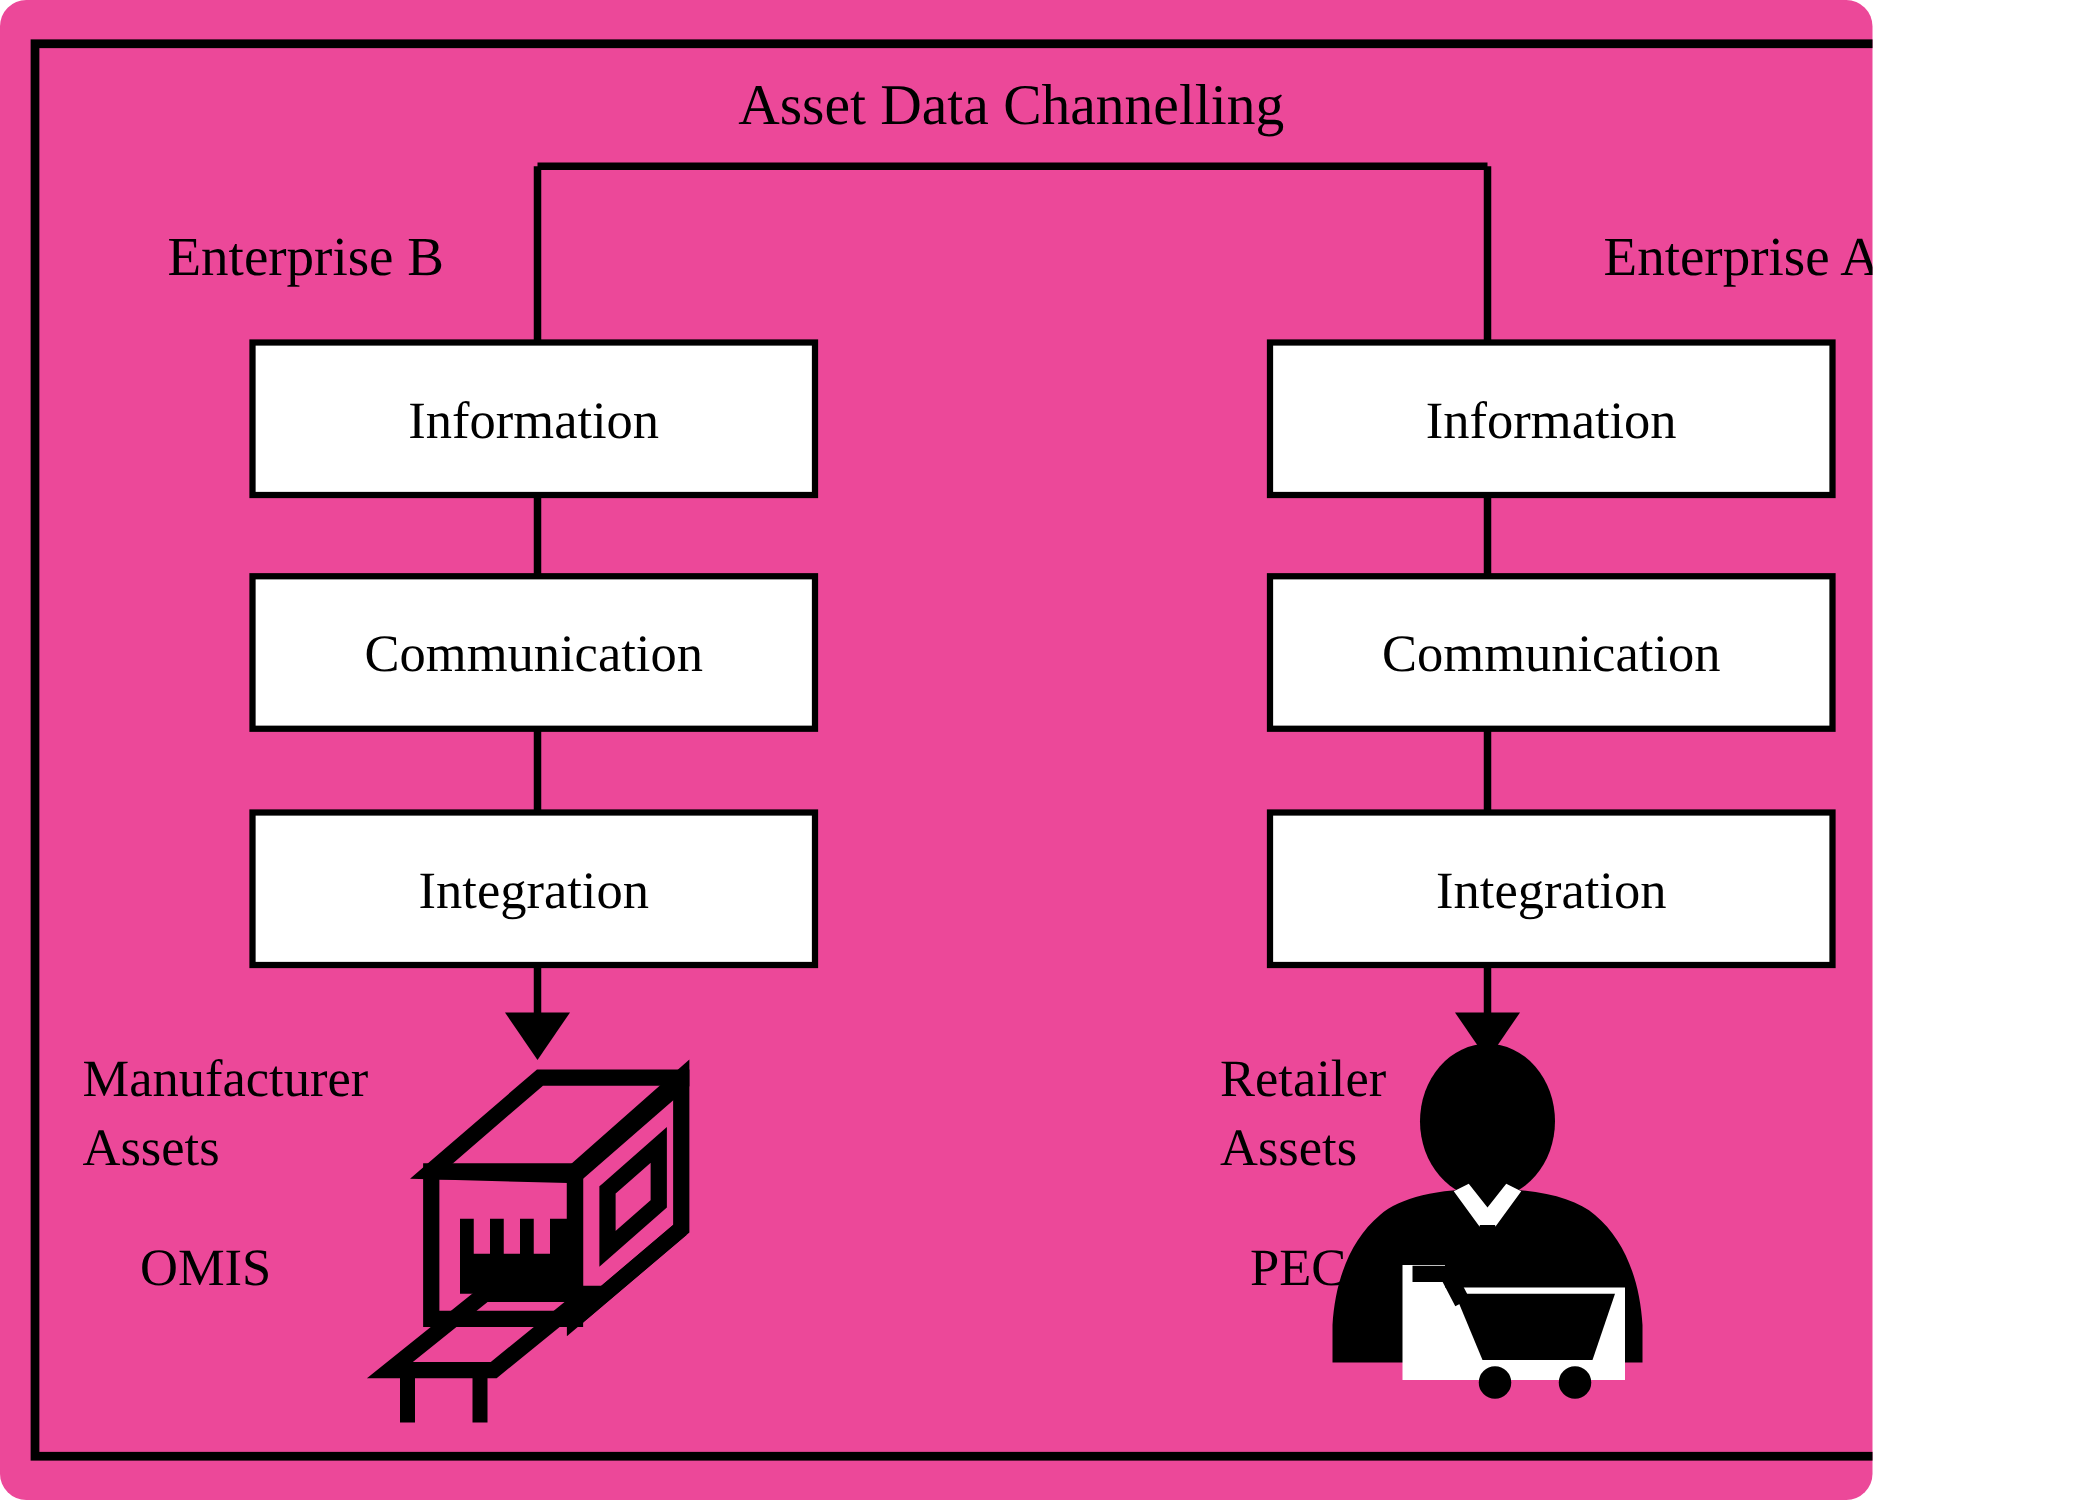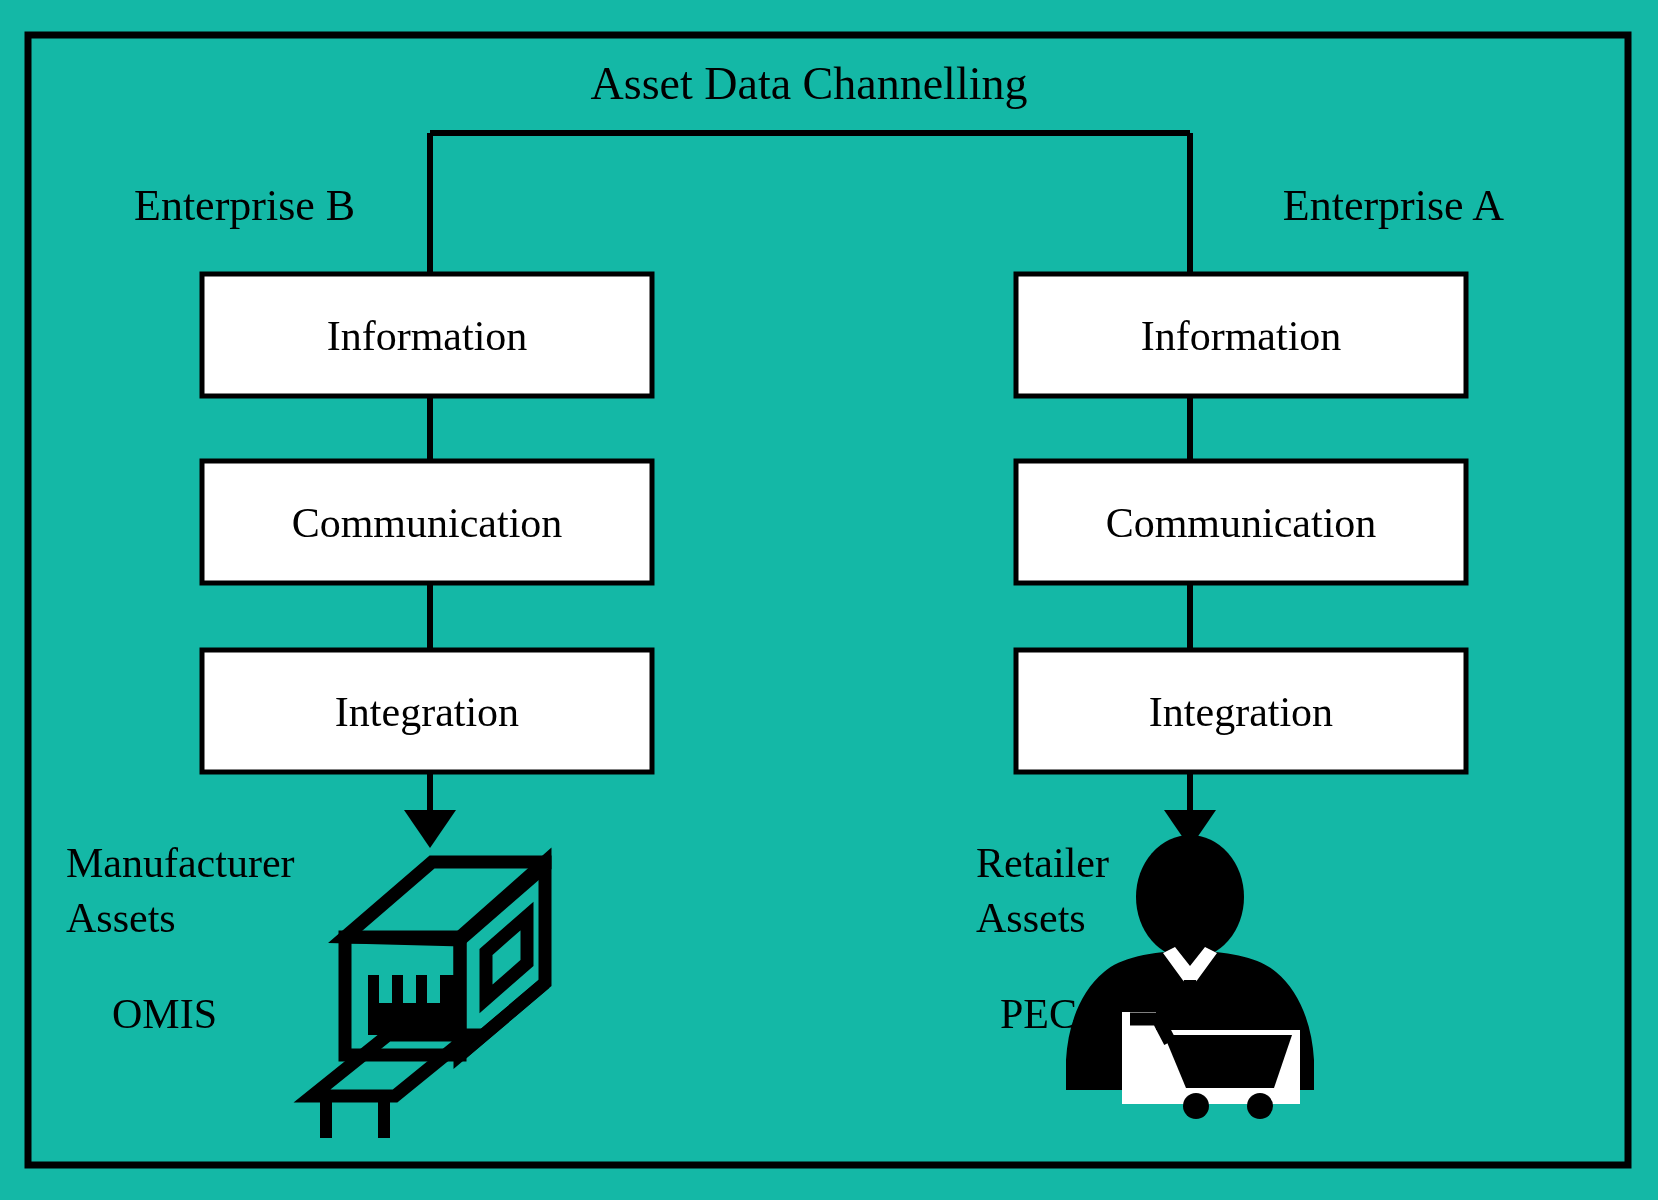--- a/index.html
+++ b/index.html
@@ -6,24 +6,25 @@
     margin: 0;
     padding: 0;
     background: #ffffff;
   }
   body {
     font-family: "Liberation Serif", "DejaVu Serif", serif;
     color: #000000;
   }
   #stage {
     position: relative;
-    width: 1658px;
+    width: 1498px;
     height: 1200px;
-    background: #14b8a6;
+    background: #ec4899;
     overflow: hidden;
+    border-radius: 21px;
   }
   #diagram-svg {
     position: absolute;
     left: 0;
     top: 0;
     width: 1658px;
     height: 1200px;
     display: block;
   }
   .svg-label {

